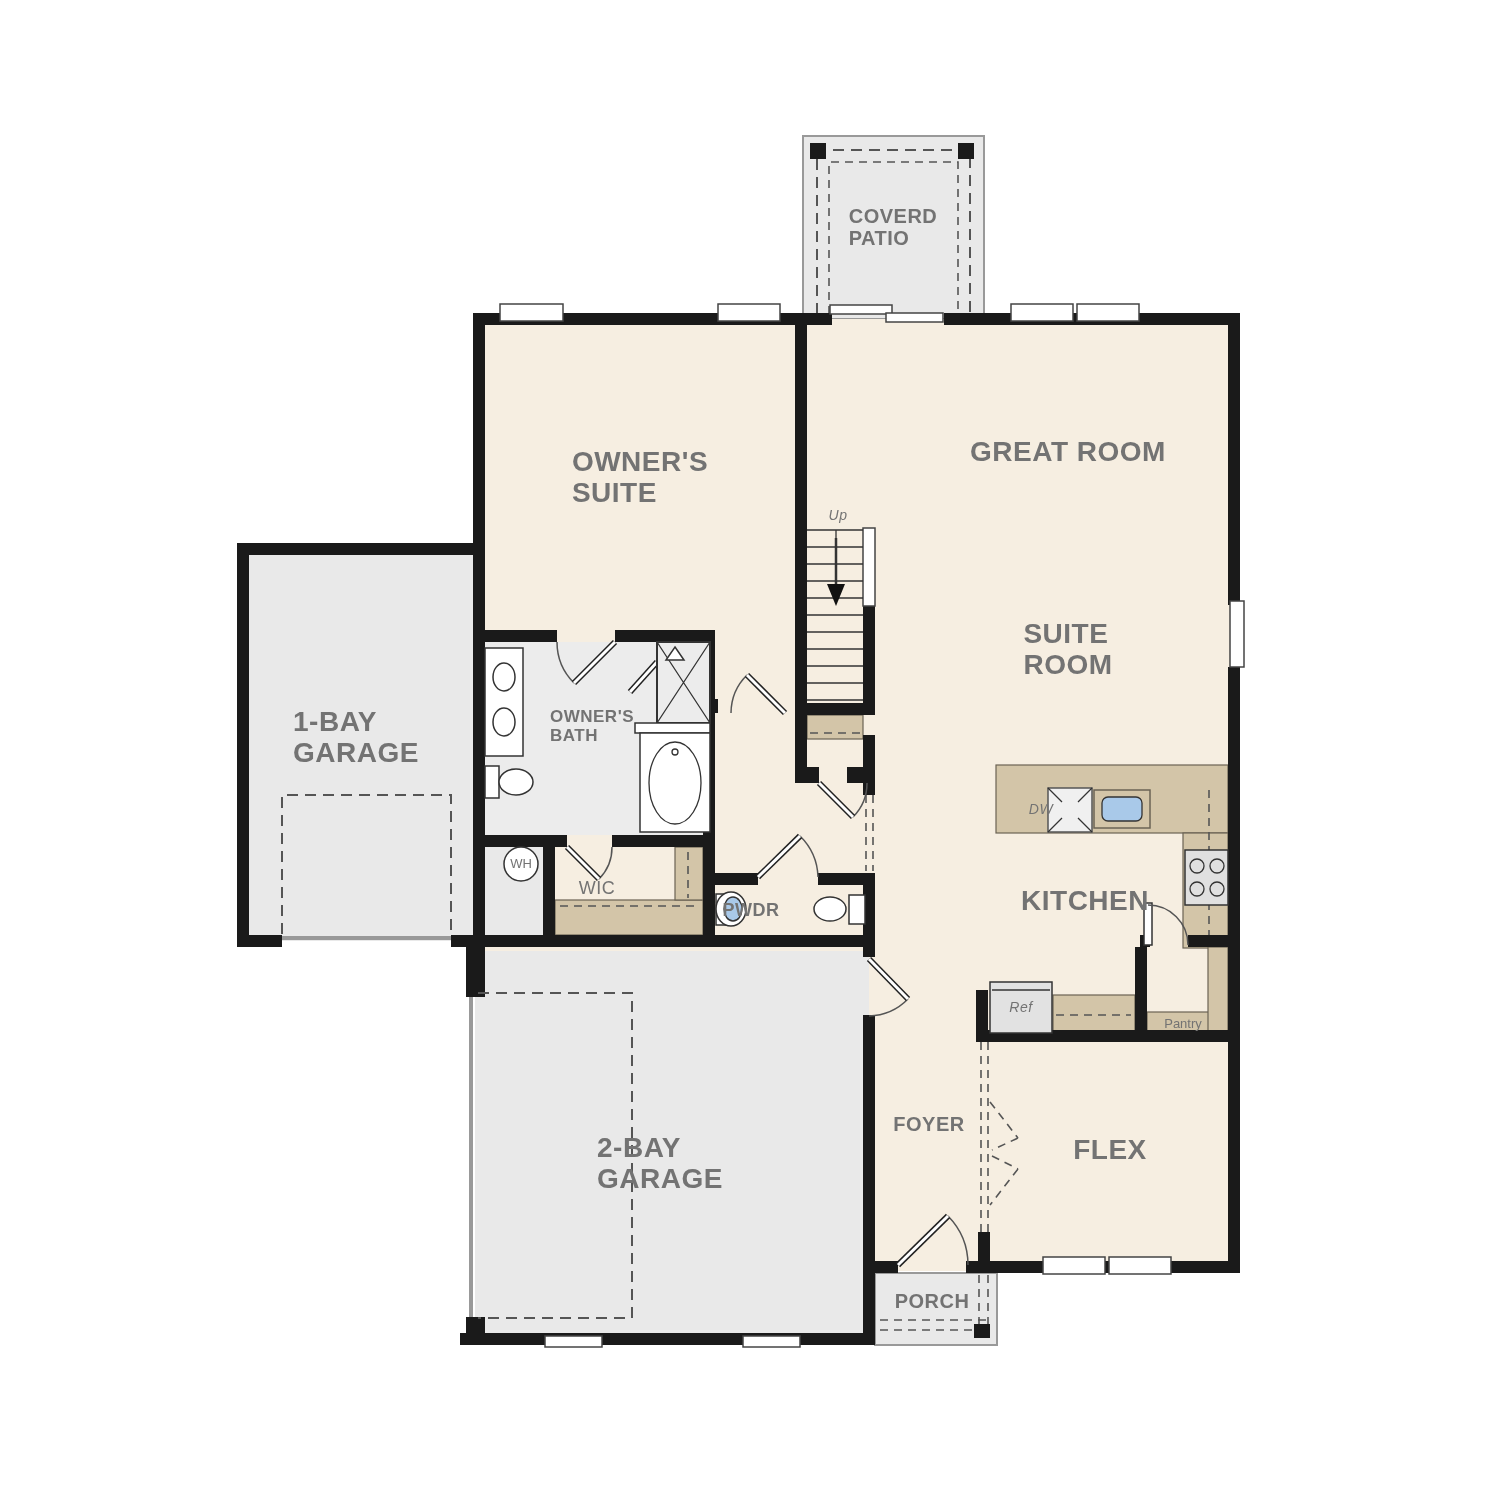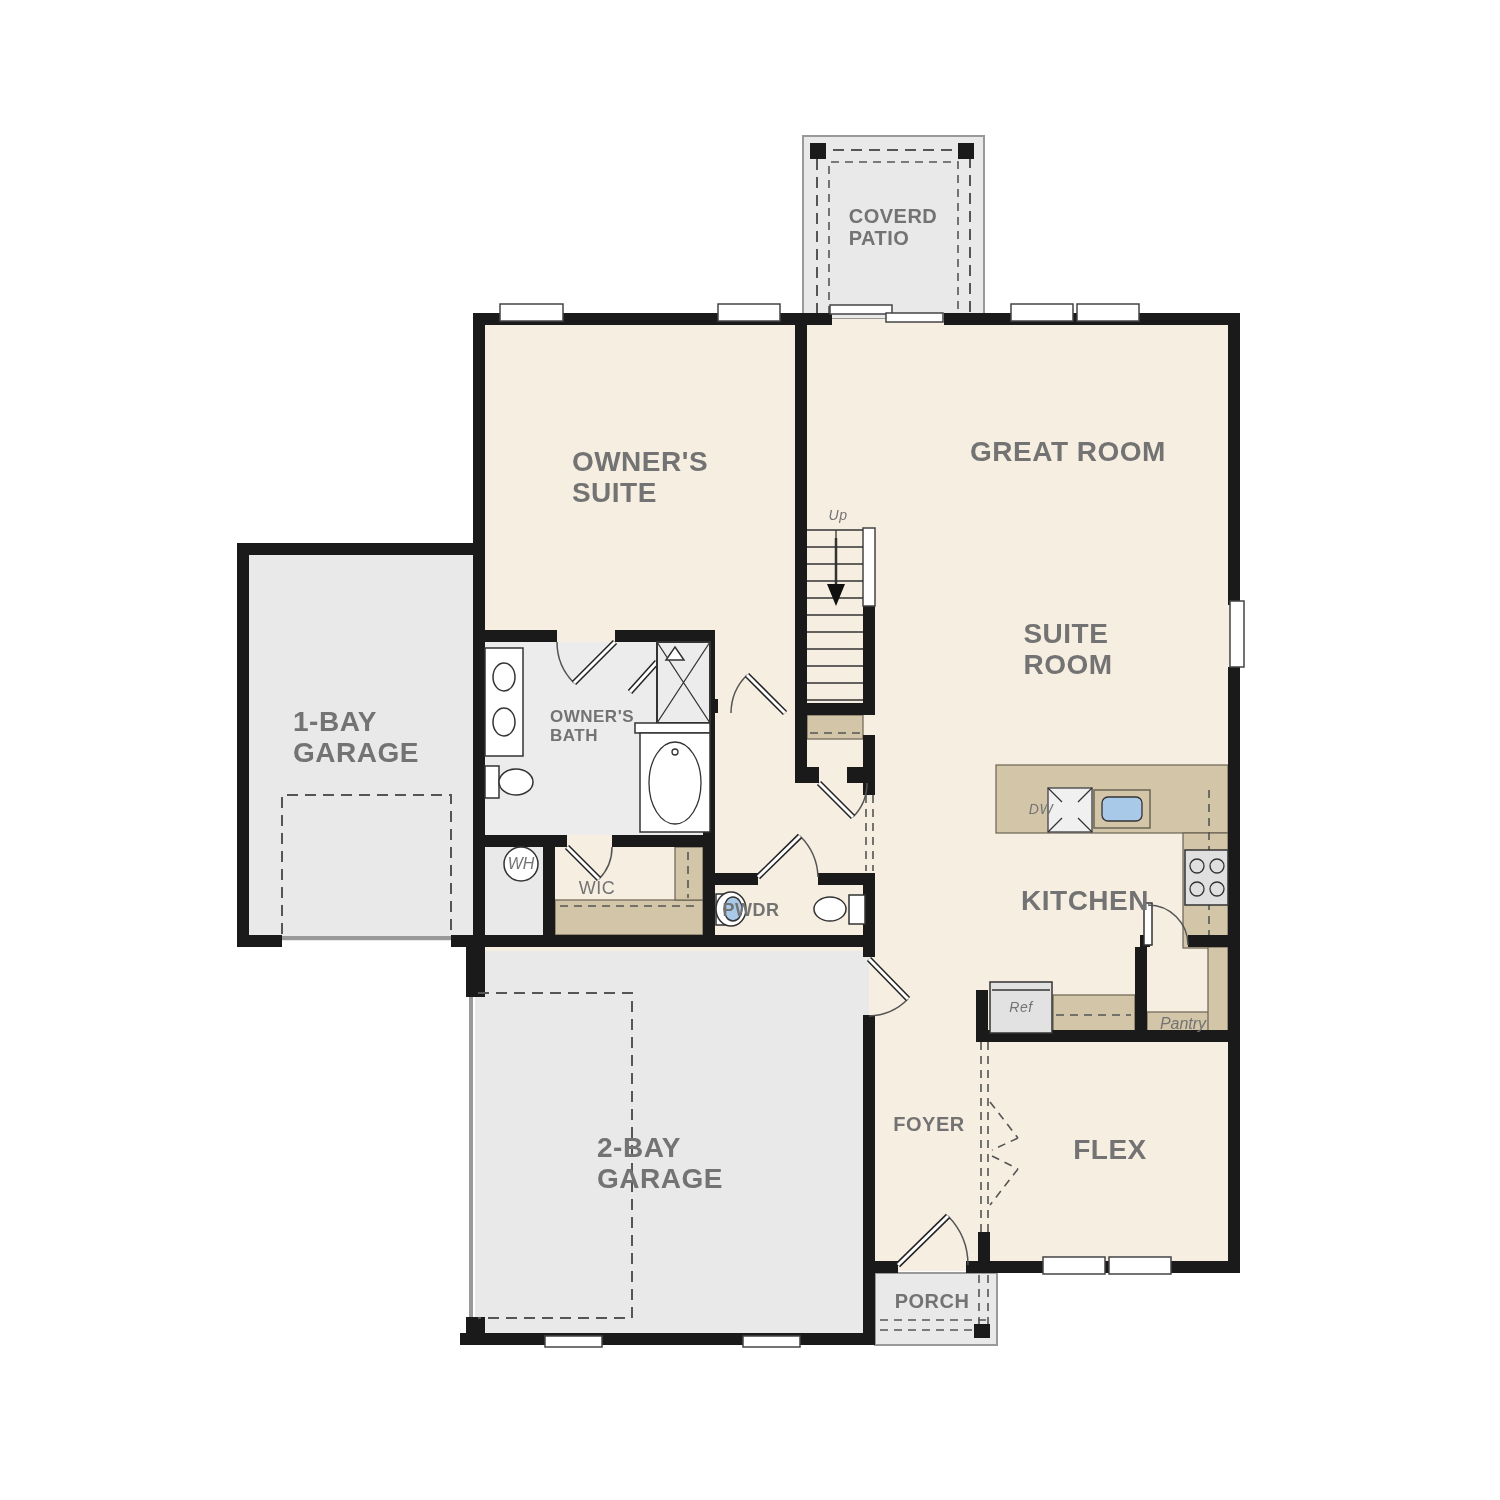--- a/index.html
+++ b/index.html
@@ -28,21 +28,21 @@
   .arrow     {fill:#111;}
   
   .lbl{position:absolute;transform:translate(-50%,-50%);color:#737373;text-align:left;
        white-space:nowrap;line-height:1.12;letter-spacing:.5px;}
   .b  {font-weight:bold;}
   .lg {font-size:28px;}
   .md {font-size:20px;}
   .sm {font-size:17px;}
   .xs {font-size:18px;}
   .xxs{font-size:14px;font-style:italic;}
-  .tny{font-size:16px;letter-spacing:0;font-style:italic;}
+  .tny{font-size:13px;letter-spacing:0;}
 </style>
 </head>
 <body>
 
 <div id="plan">
 <svg width="1500" height="1500" viewBox="0 0 1500 1500">
 
   <g>
     <rect class="f-patio" x="803" y="136" width="181" height="183"></rect>
     <rect class="f-main" x="479" y="319" width="756" height="726"></rect>

